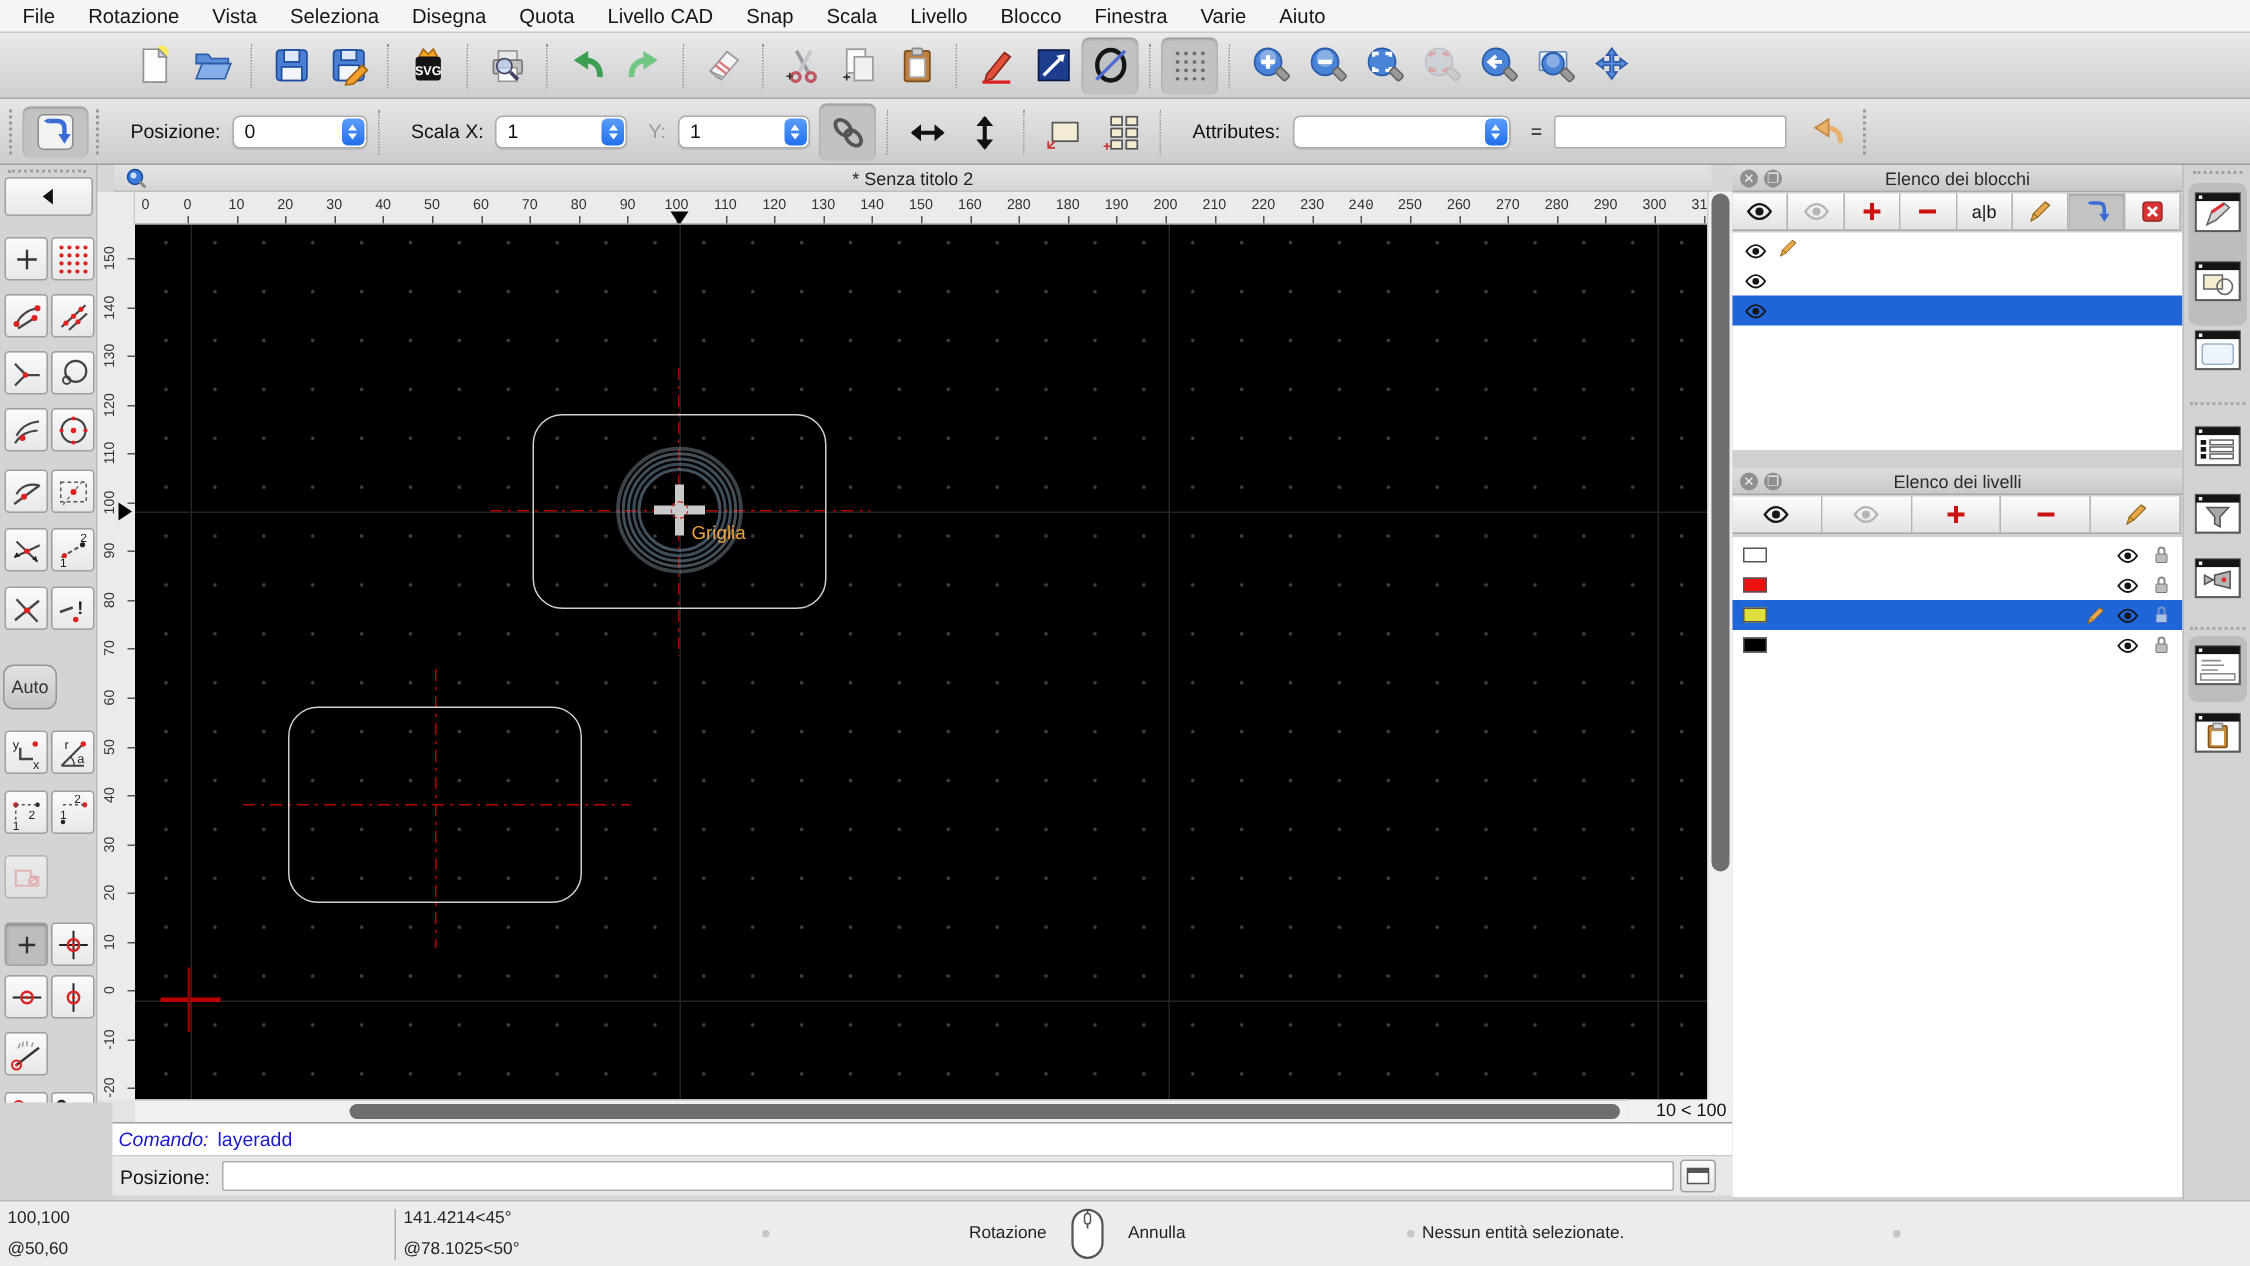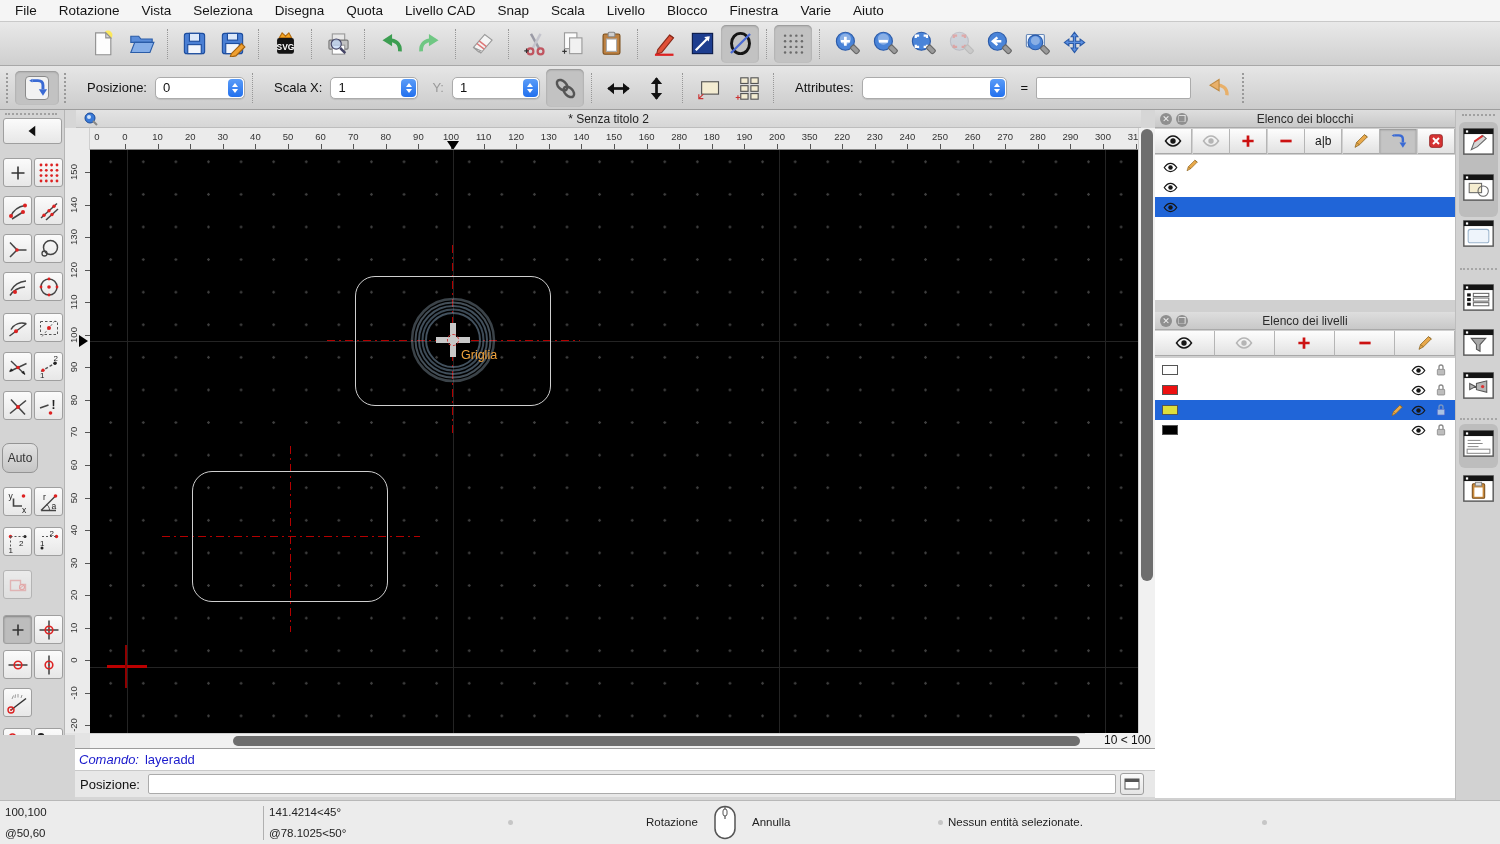--- a/index.html
+++ b/index.html
@@ -85,21 +85,21 @@
   #position-row .lbl { margin:0 8px 0 5px; font-size:13px; }
   #position-input { width:968px; height:20px; }
   #position-winbtn { width:24px; height:22px; margin-left:4px; background:linear-gradient(#fafafa,#e5e5e5); border:1px solid #9f9f9f; border-radius:3px; display:flex; align-items:center; justify-content:center; }
   #left-bottom-fill { position:absolute; left:0; top:735px; width:75px; height:65px; background:#d4d4d4; }
 
   
   #right-panels { position:absolute; left:1155px; top:110px; width:300px; height:690px; background:#d0d0d0; }
   .panel-header { position:absolute; left:0; width:300px; height:18px; background:linear-gradient(#dedede,#c8c8c8); border-bottom:1px solid #a9a9a9; }
   .panel-header .title { position:absolute; left:0; right:0; top:2px; text-align:center; font-size:12px; color:#2b2b2b; }
   .ph-btn { position:absolute; top:3px; width:12px; height:12px; border-radius:50%; background:#8f8f8f; color:#efefef; font-size:9px; line-height:12px; text-align:center; }
-  .panel-toolbar { position:absolute; left:0; width:300px; display:flex;justify-content:space-between; }
+  .panel-toolbar { position:absolute; left:0; width:300px; display:flex; }
   .panel-toolbar .ptb { height:25px; background:linear-gradient(#fdfdfd,#e2e2e2); border-right:1px solid #b5b5b5; border-bottom:1px solid #a9a9a9; display:flex; align-items:center; justify-content:center; font-size:12px; }
   .panel-toolbar .ptb svg { width:18px; height:18px; }
   .panel-toolbar .ptb.pressed { background:#c4c4c4; box-shadow:inset 0 1px 2px rgba(0,0,0,.25); }
   .panel-list { position:absolute; left:0; width:300px; background:#fff; }
   .prow { position:absolute; left:0; width:300px; height:20px; display:flex; align-items:center; font-size:13px; color:#111; }
   .prow.selected { background:#2065d8; color:#fff; }
   .swatch { width:16px; height:10px; border:1px solid #555; margin-left:7px; }
 
   
   #right-strip { position:absolute; left:1455px; top:110px; width:45px; height:690px; background:#d2d2d2; border-left:1px solid #bdbdbd; }
@@ -704,27 +704,27 @@
     <span class="hr-num" style="left: 556.6px;">160</span>
     <span class="hr-tick" style="left: 556.6px;"></span>
     <span class="hr-num" style="left: 589.2px;">280</span>
     <span class="hr-tick" style="left: 589.2px;"></span>
     <span class="hr-num" style="left: 621.8px;">180</span>
     <span class="hr-tick" style="left: 621.8px;"></span>
     <span class="hr-num" style="left: 654.4px;">190</span>
     <span class="hr-tick" style="left: 654.4px;"></span>
     <span class="hr-num" style="left: 687px;">200</span>
     <span class="hr-tick" style="left: 687px;"></span>
-    <span class="hr-num" style="left: 719.6px;">350</span>
+    <span class="hr-num" style="left: 719.6px;">210</span>
     <span class="hr-tick" style="left: 719.6px;"></span>
     <span class="hr-num" style="left: 752.2px;">220</span>
     <span class="hr-tick" style="left: 752.2px;"></span>
     <span class="hr-num" style="left: 784.8px;">230</span>
     <span class="hr-tick" style="left: 784.8px;"></span>
-    <span class="hr-num" style="left: 817.4px;">240</span>
+    <span class="hr-num" style="left: 817.4px; font-family: Liberation Mono, monospace;">240</span>
     <span class="hr-tick" style="left: 817.4px;"></span>
     <span class="hr-num" style="left: 850px;">250</span>
     <span class="hr-tick" style="left: 850px;"></span>
     <span class="hr-num" style="left: 882.6px;">260</span>
     <span class="hr-tick" style="left: 882.6px;"></span>
     <span class="hr-num" style="left: 915.2px;">270</span>
     <span class="hr-tick" style="left: 915.2px;"></span>
     <span class="hr-num" style="left: 947.8px;">280</span>
     <span class="hr-tick" style="left: 947.8px;"></span>
     <span class="hr-num" style="left: 980.4px;">290</span>

